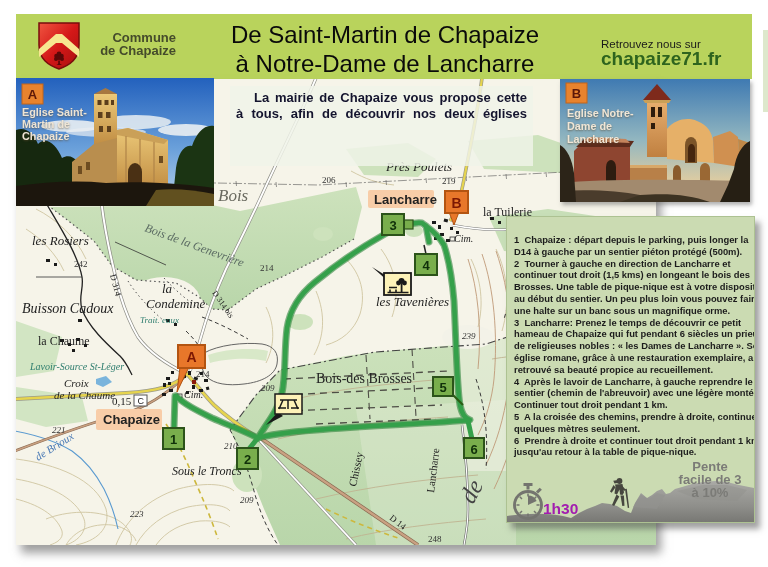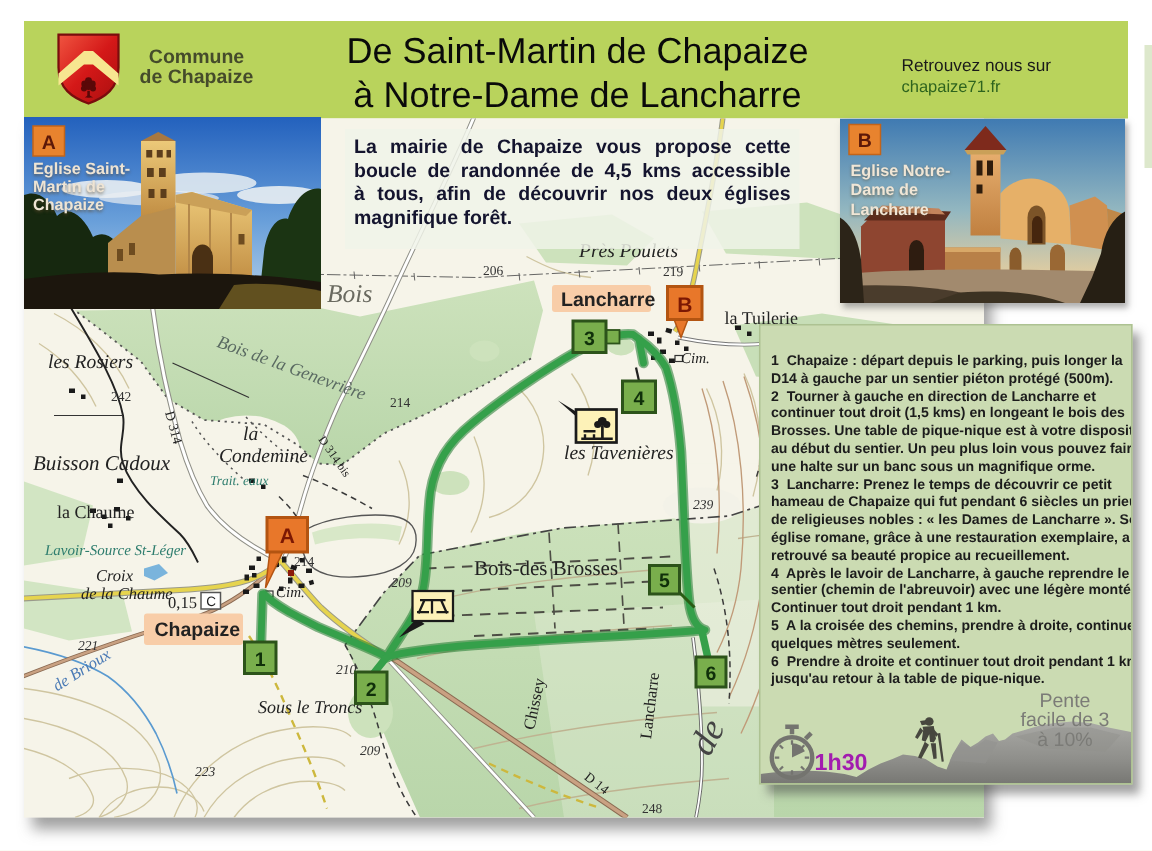--- a/index.html
+++ b/index.html
@@ -26,25 +26,25 @@
       <circle cx="25.5" cy="35" r="2.3"></circle>
       <circle cx="23" cy="32.8" r="2.3"></circle>
     <circle cx="20" cy="38" r="2"></circle>
       <circle cx="26" cy="38" r="2"></circle>
       <circle cx="23" cy="36.5" r="2.5"></circle>
     <rect x="22.2" y="39.5" width="1.7" height="4.5"></rect>
     <path d="M20.5,44 h5.5 l-2.8,-1.8 Z"></path>
   </g>
 </svg>
 
-<div class="abs" style="left:86px;top:31px;width:90px;text-align:center;color:#454b2b;font-weight:bold;font-size:13px;line-height:13px;">Commune<br>de Chapaize</div>
+<div class="abs" style="left:86px;top:31px;width:90px;text-align:right;color:#454b2b;font-weight:bold;font-size:13px;line-height:13px;">Commune<br>de Chapaize</div>
 
 <div class="abs" style="left:190px;top:20px;width:390px;text-align:center;color:#0a0a0a;font-weight:normal;font-size:24px;line-height:29px;letter-spacing:0px;">De Saint-Martin de Chapaize<br>à Notre-Dame de Lancharre</div>
 
-<div class="abs" style="left:601px;top:38px;width:140px;text-align:left;font-size:11.5px;color:#1a1a1a;line-height:13.5px;">Retrouvez nous sur<br><span style="color:#2e641e;font-weight:normal;font-size:11px;margin-top:48px;">chapaize71.fr</span></div>
+<div class="abs" style="left:601px;top:38px;width:140px;text-align:left;font-size:11.5px;color:#1a1a1a;line-height:13.5px;">Retrouvez nous sur<br><span style="color:#2e641e;font-weight:bold;font-size:19px;margin-top:48px;">chapaize71.fr</span></div>
 
 <div class="abs" style="left:16px;top:79px;width:640px;height:466px;background:#f6f4e9;box-shadow:5px 8px 9px rgba(95,95,95,0.6);">
 <svg width="640" height="466" viewBox="0 0 640 466" font-family="Liberation Serif, serif">
   <defs>
     <linearGradient id="forg" x1="0" y1="0" x2="0" y2="1">
       <stop offset="0" stop-color="#cde2bc"></stop>
           <stop offset="1" stop-color="#b9d6aa"></stop>
     </linearGradient>
   </defs>
 
@@ -512,24 +512,22 @@
   <g font-family="Liberation Sans,sans-serif" font-size="10.8" font-weight="bold" fill="#f0e6d6" style="text-shadow:0 1px 2px rgba(90,70,40,0.6);">
     <text x="7" y="38">Eglise Notre-</text>
     <text x="7" y="51">Dame de</text>
     <text x="7" y="64">Lancharre</text>
   </g>
 </svg>
 </div>
 
 <div class="abs" style="left:230px;top:86px;width:303px;height:80px;background:rgba(240,243,232,0.84);padding:4px 6px;box-sizing:border-box;">
 <div style="font-size:13px;font-weight:bold;color:#14142e;line-height:15.5px;">
-<div style="text-align:justify;text-align-last:justify;">La mairie de Chapaize vous propose cette</div>
-<div style="text-align:justify;text-align-last:justify;">boucle de randonnée de 4,5 kms accessible</div>
+<div style="text-align:justify;text-align-last:justify;margin-left:18px;">La mairie de Chapaize vous propose cette</div>
 <div style="text-align:justify;text-align-last:justify;">à tous, afin de découvrir nos deux églises</div>
-<div>magnifique forêt.</div>
 </div>
 </div>
 
 <div class="abs" style="left:506px;top:216px;width:249px;height:307px;background:#cbdbb2;border:1px solid #adc292;box-sizing:border-box;box-shadow:5px 6px 6px rgba(70,70,70,0.5);overflow:hidden;">
 
   <svg class="abs" style="left:0px;top:240px;" width="247" height="67" viewBox="0 0 247 67">
     <defs>
         <linearGradient id="mgr" x1="0" y1="0" x2="0" y2="1">
       <stop offset="0" stop-color="#aaaaa6"></stop>
           <stop offset="0.6" stop-color="#8e8e8a"></stop>
@@ -546,21 +544,21 @@
       <path d="M108,27.5 l7.5,-0.5 1.5,8.5 -1.5,2.5 -2.5,-0.5 -0.5,-5 -2.5,5 -2.5,-1 1,-7 Z"></path>
       <path d="M106.5,28 l-3.5,6.5 1.7,1.2 3.8,-5.5 Z"></path>
       <path d="M115,28.5 l3.5,4 -1.2,1.6 -3.8,-3.6 Z"></path>
       <path d="M118,32 l1.8,-0.3 2.4,19 -1.4,0.2 Z"></path>
       <path d="M109.5,37.5 l-4.5,10.5 2.2,0.9 5.1,-9.4 Z"></path>
       <path d="M113.5,38.5 l1.8,10.5 2.2,-0.3 -0.6,-10.2 Z"></path>
       <path d="M107.5,26.5 l-1.2,-2.8 8,-1.2 0.7,2.8 Z"></path>
     </g>
   </svg>
 
-  <div class="abs" style="left:158px;top:243px;width:90px;text-align:center;font-weight:normal;font-size:13px;line-height:13px;color:#7b7b77;">Pente<br>facile de 3<br>à 10%</div>
+  <div class="abs" style="left:158px;top:243px;width:90px;text-align:center;font-weight:bold;font-size:13px;line-height:13px;color:#7b7b77;">Pente<br>facile de 3<br>à 10%</div>
 
   <svg class="abs" style="left:1px;top:263px;" width="40" height="44" viewBox="0 0 40 44">
     <g stroke="#74746f" fill="none">
       <rect x="15.5" y="3" width="9" height="3" fill="#74746f" stroke="none"></rect>
       <rect x="18.5" y="6" width="3" height="3.5" fill="#74746f" stroke="none"></rect>
       <path d="M29,12.5 l3.8,-3.8" stroke-width="3"></path>
       <circle cx="20" cy="25" r="13.5" stroke-width="2.9"></circle>
       <g stroke-width="1.5">
         <path d="M20,13.5 v3 M20,33.5 v3 M8.5,25 h3 M28.5,25 h3 M11.8,16.8 l2.2,2.2 M26,31 l2.2,2.2 M28.2,16.8 l-2.2,2.2 M11.8,33.2 l2.2,-2.2"></path>
       </g>

